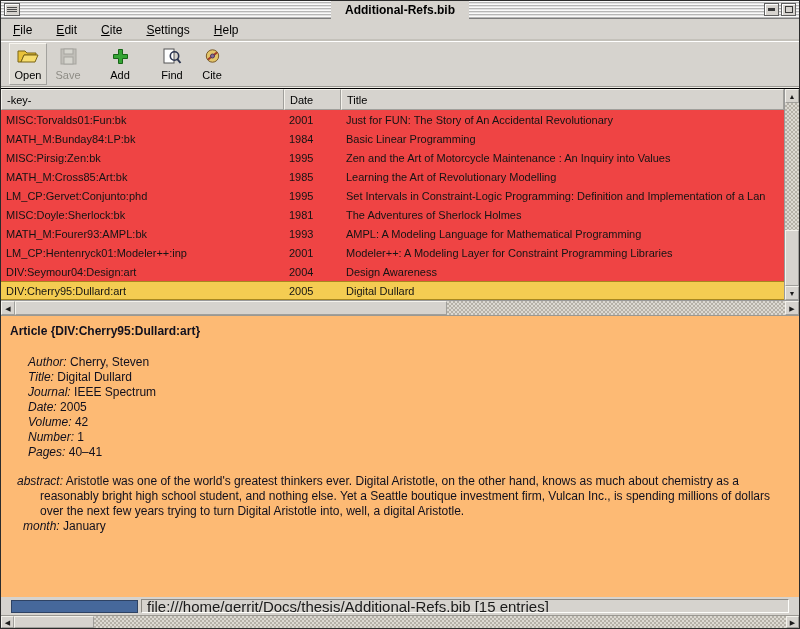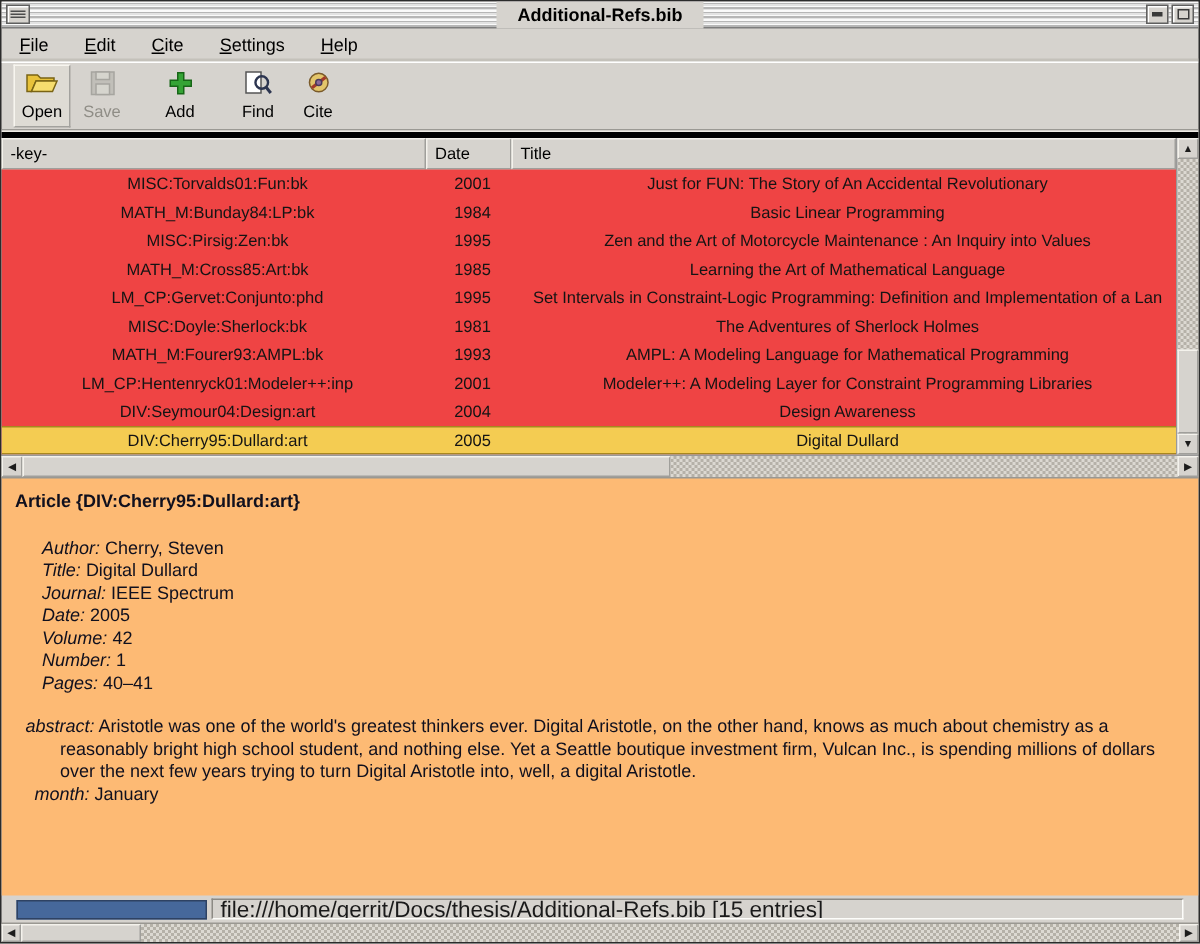--- a/index.html
+++ b/index.html
@@ -53,21 +53,21 @@
   .tool-btn{
     width:38px; height:42px; display:flex; flex-direction:column; align-items:center;
     justify-content:center; gap:2px; font-size:11px; color:#000;
     background:transparent; border:1px solid transparent; cursor:default;
   }
   .tool-btn.raised{ border:1px outset #f7f5ef; background:#dedbd4; }
   .tool-btn.disabled{ color:#8f8d86; }
   .tool-btn.disabled svg{ opacity:.45; }
   .tool-gap{ margin-left:12px; }
   
-  .table-section{ flex:0 0 226px; display:flex; flex-direction:column; border-top:4px solid #000000;text-align:center; }
+  .table-section{ flex:0 0 226px; display:flex; flex-direction:column; border-top:1px solid #000000; }
   .table-upper{ flex:1 1 auto; display:flex; min-height:0; }
   .table-left{ flex:1 1 auto; min-width:0; display:flex; flex-direction:column; }
   .thead{ flex:0 0 21px; display:grid; grid-template-columns:283px 57px 1fr; }
   .th{
     background:#d6d3ce; border:1px outset #f4f2ec; font-size:11px; color:#000;
     display:flex; align-items:center; padding-left:5px; overflow:hidden; white-space:nowrap;
   }
   .tbody{ flex:1 1 auto; background:#ef4444; overflow:hidden; }
   .row{
     display:grid; grid-template-columns:283px 57px 1fr; height:19px; align-items:center;
@@ -221,21 +221,21 @@
             <div class="cell">Basic Linear Programming</div>
           </div>
           <div class="row">
             <div class="cell">MISC:Pirsig:Zen:bk</div>
             <div class="cell">1995</div>
             <div class="cell">Zen and the Art of Motorcycle Maintenance : An Inquiry into Values</div>
           </div>
           <div class="row">
             <div class="cell">MATH_M:Cross85:Art:bk</div>
             <div class="cell">1985</div>
-            <div class="cell">Learning the Art of Mathematical Language</div>
+            <div class="cell">Learning the Art of Revolutionary Modelling</div>
           </div>
           <div class="row">
             <div class="cell">LM_CP:Gervet:Conjunto:phd</div>
             <div class="cell">1995</div>
             <div class="cell">Set Intervals in Constraint-Logic Programming: Definition and Implementation of a Lan</div>
           </div>
           <div class="row">
             <div class="cell">MISC:Doyle:Sherlock:bk</div>
             <div class="cell">1981</div>
             <div class="cell">The Adventures of Sherlock Holmes</div>

